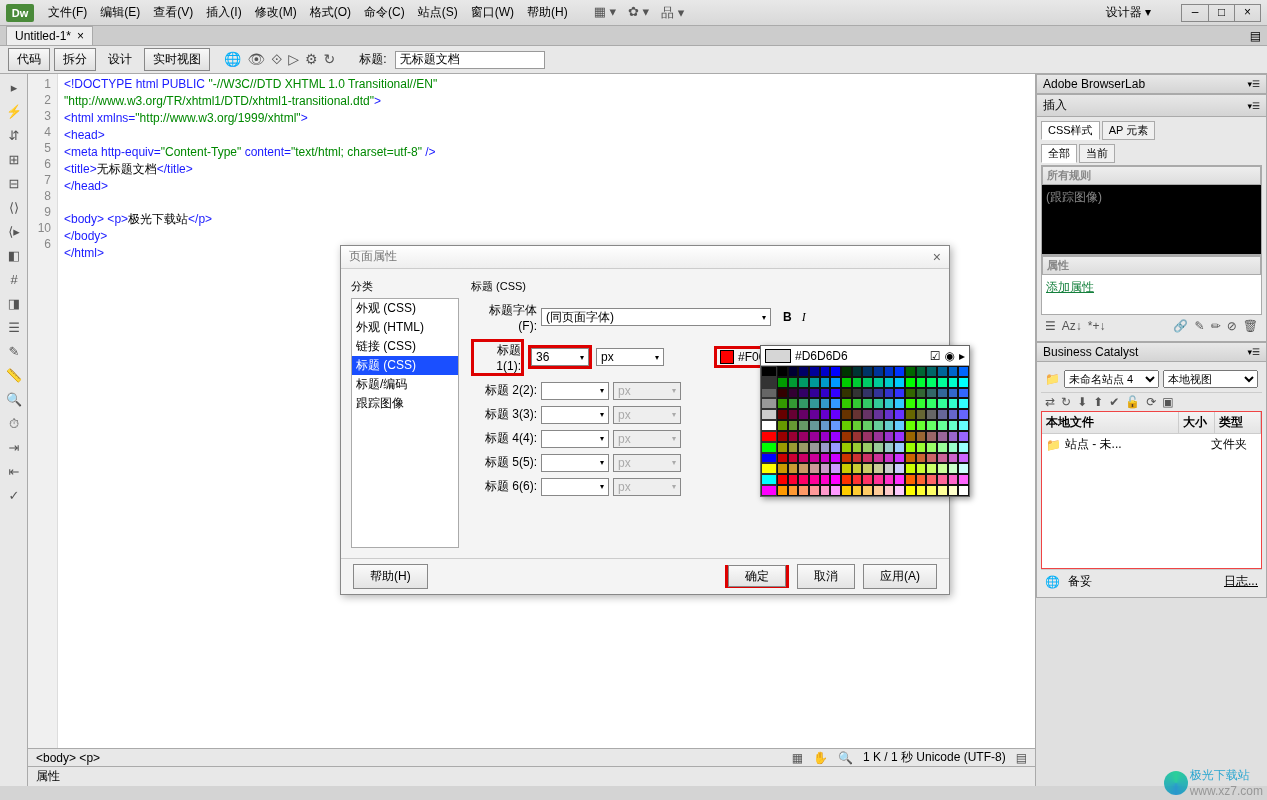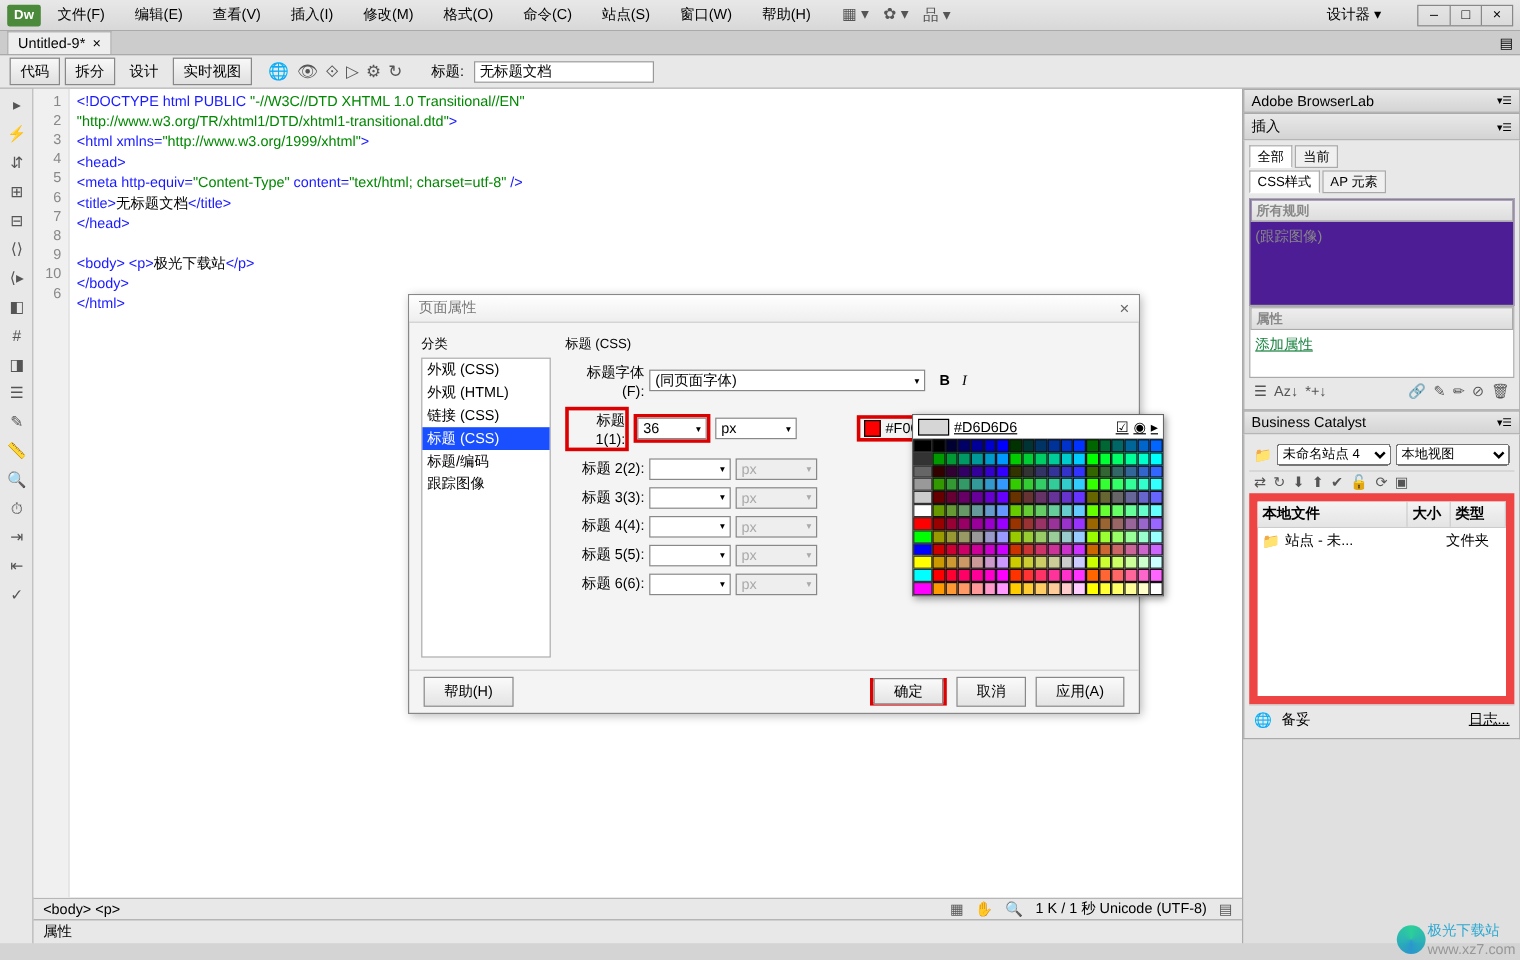--- a/index.html
+++ b/index.html
@@ -1,21 +1,21 @@
 <!DOCTYPE html>
 <html><head>
 <meta charset="utf-8">
 <style>
 * { margin: 0; padding: 0; box-sizing: border-box; font-family: "Microsoft YaHei", Tahoma, sans-serif; font-size: 12px; }
 body { background: #d4d4d4; overflow: hidden; width: 1267px; height: 800px; position: relative; }
 
 
 .app-bar { height: 26px; background: linear-gradient(#e8e8e8, #d8d8d8); display: flex; align-items: center; padding: 0 6px; border-bottom: 1px solid #aaa; }
 .app-logo { width: 28px; height: 18px; background: #4a8a3a; color: #fff; font-weight: bold; font-size: 11px; text-align: center; line-height: 18px; border-radius: 2px; margin-right: 8px; }
-.menu-bar { display: flex; gap: 13px; }
+.menu-bar { display: flex; gap: 1px; }
 .menu-bar span { padding: 2px 6px; cursor: default; }
 .app-icons { margin-left: 20px; display: flex; gap: 12px; color: #555; }
 .app-icons span { cursor: default; font-size: 13px; }
 .app-right { margin-left: auto; display: flex; align-items: center; gap: 22px; }
 .designer-label { padding: 2px 8px; }
 .win-btns { display: flex; border: 1px solid #888; }
 .win-btns span { width: 26px; height: 16px; text-align: center; line-height: 14px; border-left: 1px solid #888; cursor: default; font-size: 12px; }
 .win-btns span:first-child { border-left: none; }
 
 
@@ -55,31 +55,31 @@
 .props-bar { height: 20px; background: #e8e8e8; border-top: 1px solid #aaa; display: flex; align-items: center; padding: 0 8px; }
 
 
 .right-panels { width: 232px; background: #e0e0e0; border-left: 1px solid #aaa; display: flex; flex-direction: column; }
 .panel-title { background: linear-gradient(#e8e8e8,#d4d4d4); border: 1px solid #aaa; padding: 2px 6px; display: flex; align-items: center; }
 .panel-title .tri { margin-left: auto; font-size: 9px; }
 .panel-body { background: #e8e8e8; border: 1px solid #aaa; border-top: none; padding: 4px; }
 .tab-row { display: flex; gap: 2px; margin-bottom: 4px; }
 .tab-row span { border: 1px solid #aaa; background: #f0f0f0; padding: 1px 6px; font-size: 11px; }
 .tab-row span.active { background: #fff; border-bottom-color: #fff; }
-.rules-box { background: #4c1d95; border: 1px solid #aaa; height: 90px; padding: 4px; color: #888; font-size: 11px; overflow: hidden; }
+.rules-box { background: #000000; border: 1px solid #aaa; height: 90px; padding: 4px; color: #888; font-size: 11px; overflow: hidden; }
 .rules-header { background: linear-gradient(#eee,#ddd); border: 1px solid #aaa; padding: 1px 4px; font-weight: bold; font-size: 11px; margin: -4px -4px 4px -4px; }
 .icon-row { display: flex; gap: 6px; padding: 4px; color: #555; }
 .icon-row .spacer { flex: 1; }
 .props-box { background: #fff; border: 1px solid #aaa; height: 60px; padding: 4px; color: #888; font-size: 11px; }
 .props-header { background: linear-gradient(#eee,#ddd); border: 1px solid #aaa; padding: 1px 4px; font-weight: bold; font-size: 11px; margin: -4px -4px 4px -4px; }
 
 .files-panel .dropdown-row { display: flex; gap: 4px; padding: 4px; align-items: center; }
 .files-panel select { flex: 1; font-size: 11px; height: 18px; }
 .files-icons { display: flex; gap: 6px; padding: 2px 4px; color: #555; border-top: 1px solid #ccc; }
-.files-table { background: #fff; border: 7px solid #ef4444; height: 176px; font-size: 11px; }
+.files-table { background: #fff; border: 1px solid #ef4444; height: 158px; font-size: 11px; }
 .files-thead { display: flex; background: linear-gradient(#f4f4f4,#e4e4e4); border-bottom: 1px solid #ccc; }
 .files-thead span { padding: 2px 4px; border-right: 1px solid #ccc; font-weight: bold; }
 .files-row { display: flex; padding: 2px 4px; align-items: center; gap: 4px; }
 .folder-icon { color: #2a8a2a; }
 
 
 .dialog { position: absolute; left: 340px; top: 245px; width: 610px; height: 350px; background: #f4f4f4; border: 1px solid #888; box-shadow: 2px 2px 8px rgba(0,0,0,.3); display: flex; flex-direction: column; }
 .dialog-title { height: 26px; background: linear-gradient(#fff,#eee); border-bottom: 1px solid #ccc; display: flex; align-items: center; padding: 0 8px; color: #777; }
 .dialog-close { margin-left: auto; font-size: 14px; cursor: default; color: #666; }
 .dialog-body { flex: 1; display: flex; padding: 10px; gap: 12px; }
@@ -97,21 +97,21 @@
 .select-sm .arrow { font-size: 8px; margin-left: 4px; }
 .red-box { border: 3px solid #d00; padding: 0; }
 .color-swatch { width: 14px; height: 14px; background: #f00; border: 1px solid #000; display: inline-block; }
 
 .dialog-footer { height: 42px; border-top: 1px solid #ccc; display: flex; align-items: center; padding: 0 12px; gap: 8px; }
 .dialog-footer .spacer { flex: 1; }
 .dlg-btn { border: 1px solid #888; background: linear-gradient(#fafafa,#e4e4e4); padding: 3px 16px; cursor: default; }
 
 
 .color-popup { position: absolute; left: 760px; top: 345px; width: 210px; height: 152px; background: #e8e8e8; border: 1px solid #666; box-shadow: 2px 2px 6px rgba(0,0,0,.4); z-index: 20; }
-.cp-header { height: 20px; display: flex; align-items: center; padding: 0 4px; gap: 4px; background: #fff; border-bottom: 1px solid #aaa; font-size: 11px; text-decoration: underline; }
+.cp-header { height: 20px; display: flex; align-items: center; padding: 0 4px; gap: 4px; background: #fff; border-bottom: 1px solid #aaa; font-size: 11px; }
 .cp-swatch { width: 26px; height: 14px; background: #d6d6d6; border: 1px solid #000; }
 .cp-hex { flex: 1; }
 .cp-icons { display: flex; gap: 4px; }
 .cp-grid { display: flex; height: 130px; }
 .cp-left-col { width: 16px; display: flex; flex-direction: column; }
 .cp-left-col div { flex: 1; border: 1px solid #333; }
 .cp-main { flex: 1; display: grid; grid-template-columns: repeat(18, 1fr); grid-template-rows: repeat(12, 1fr); }
 .cp-main div { border: .5px solid #111; }
 
 
@@ -145,21 +145,21 @@
     <div class="win-btns">
       <span>–</span>
       <span>□</span>
       <span>×</span>
     </div>
   </div>
 </div>
 
 <div class="doc-tabs">
   <div class="doc-tab">
-    <span>Untitled-9*</span>
+    <span>Untitled-1*</span>
     <span class="doc-tab-close">×</span>
   </div>
   <span class="doc-tab-icon-right">▤</span>
 </div>
 
 <div class="doc-toolbar">
   <span class="btn-3d">代码</span>
   <span class="btn-3d">拆分</span>
   <span class="btn-3d" style="border:none;background:none">设计</span>
   <span class="btn-3d">实时视图</span>
@@ -244,27 +244,27 @@
     <div class="panel-title">
         <span>Adobe BrowserLab</span>
         <span class="tri">▾☰</span>
       </div>
     <div class="panel-title">
         <span>插入</span>
         <span class="tri">▾☰</span>
       </div>
 
     <div class="panel-body">
+      <div class="tab-row">
+        <span class="active">CSS样式</span>
+        <span>AP 元素</span>
+      </div>
       <div class="tab-row" style="margin-bottom:2px">
         <span class="active">全部</span>
         <span>当前</span>
-      </div>
-      <div class="tab-row">
-        <span class="active">CSS样式</span>
-        <span>AP 元素</span>
       </div>
       <div class="rules-box">
         <div class="rules-header">所有规则</div>
         <span>(跟踪图像)</span>
       </div>
       <div class="props-box">
         <div class="props-header">属性</div>
         <span style="color:#15803d;text-decoration:underline">添加属性</span>
       </div>
       <div class="icon-row">

